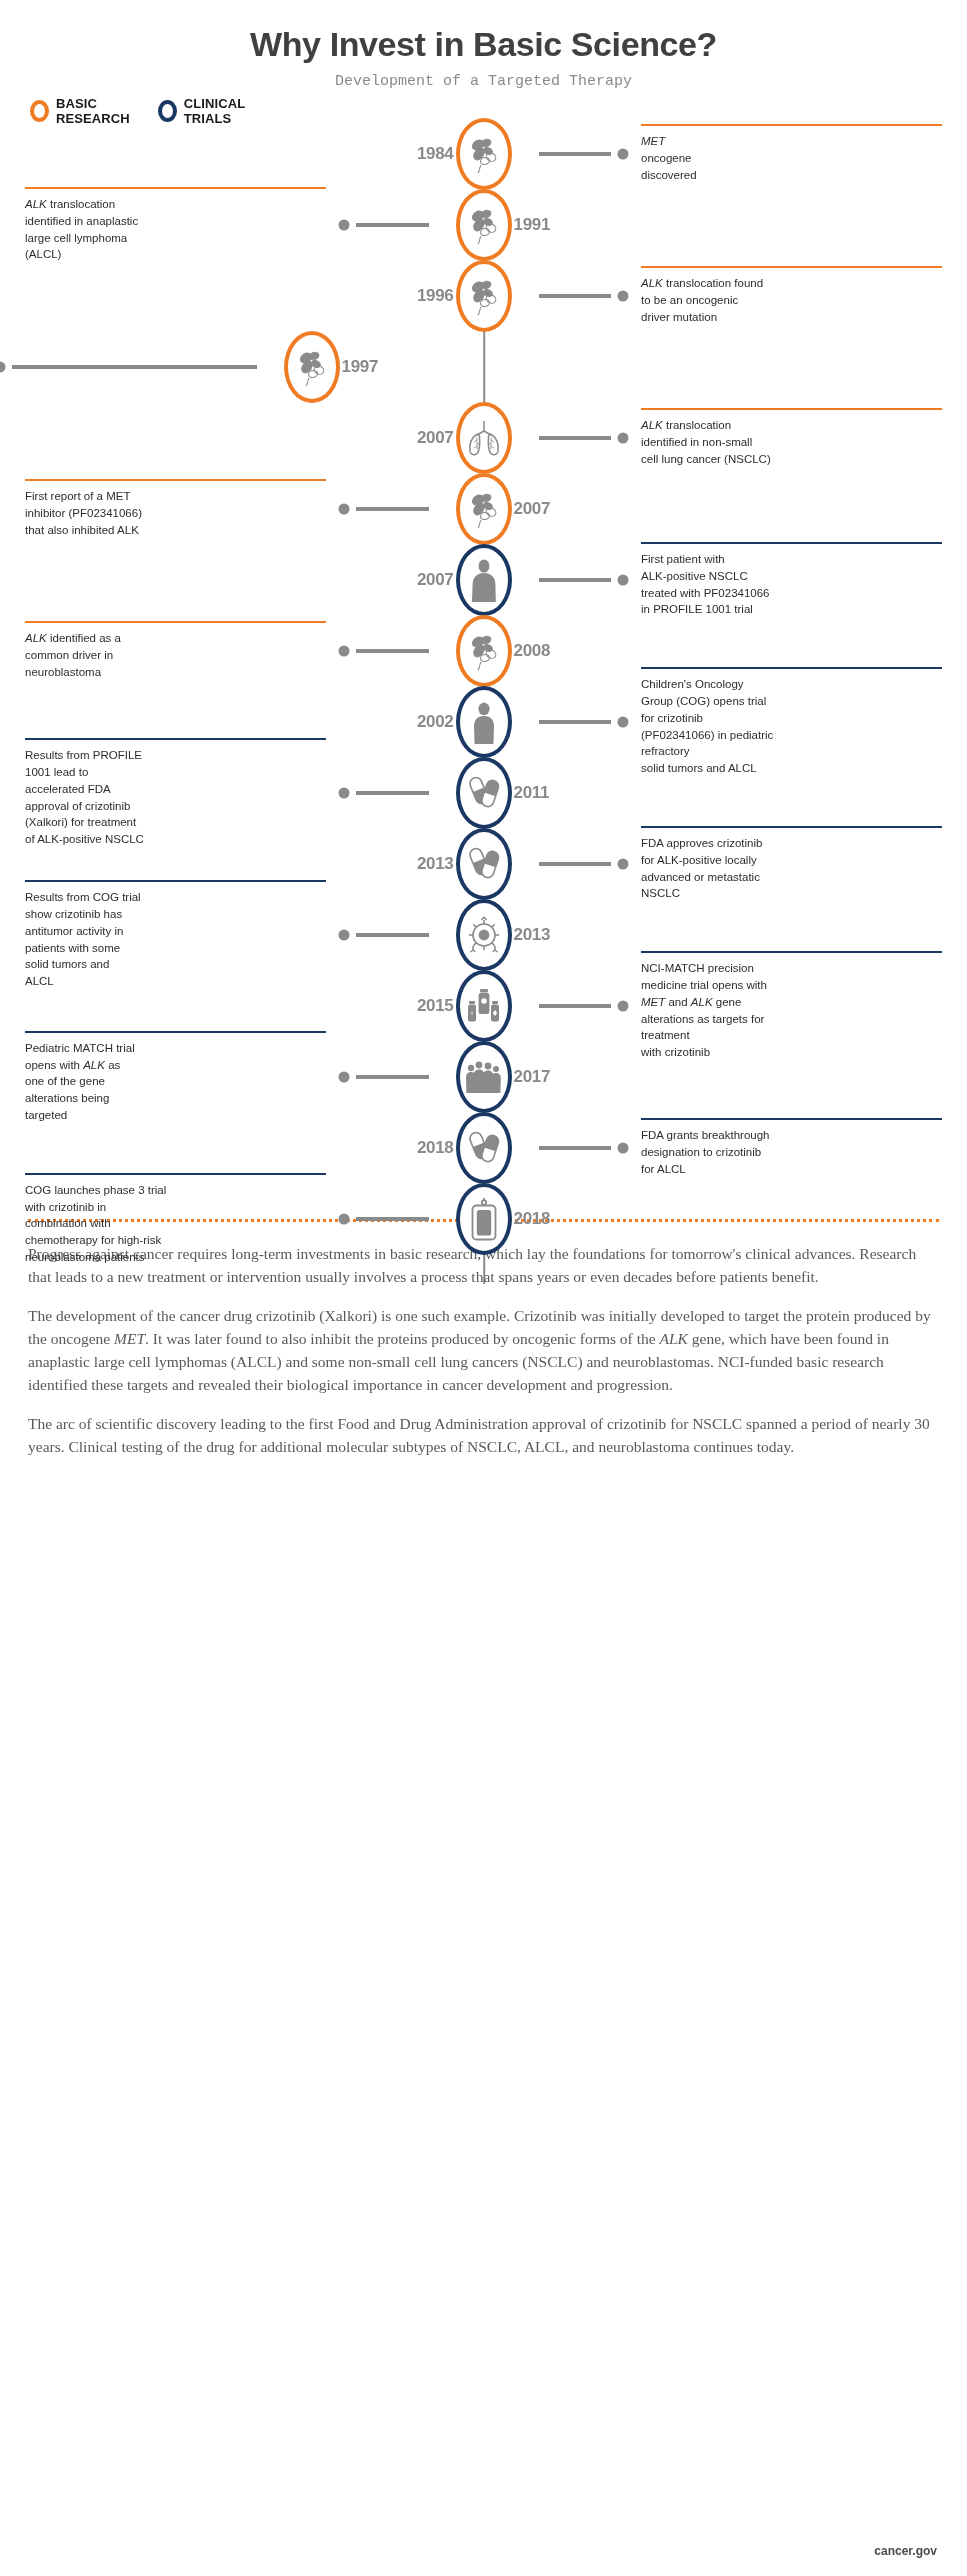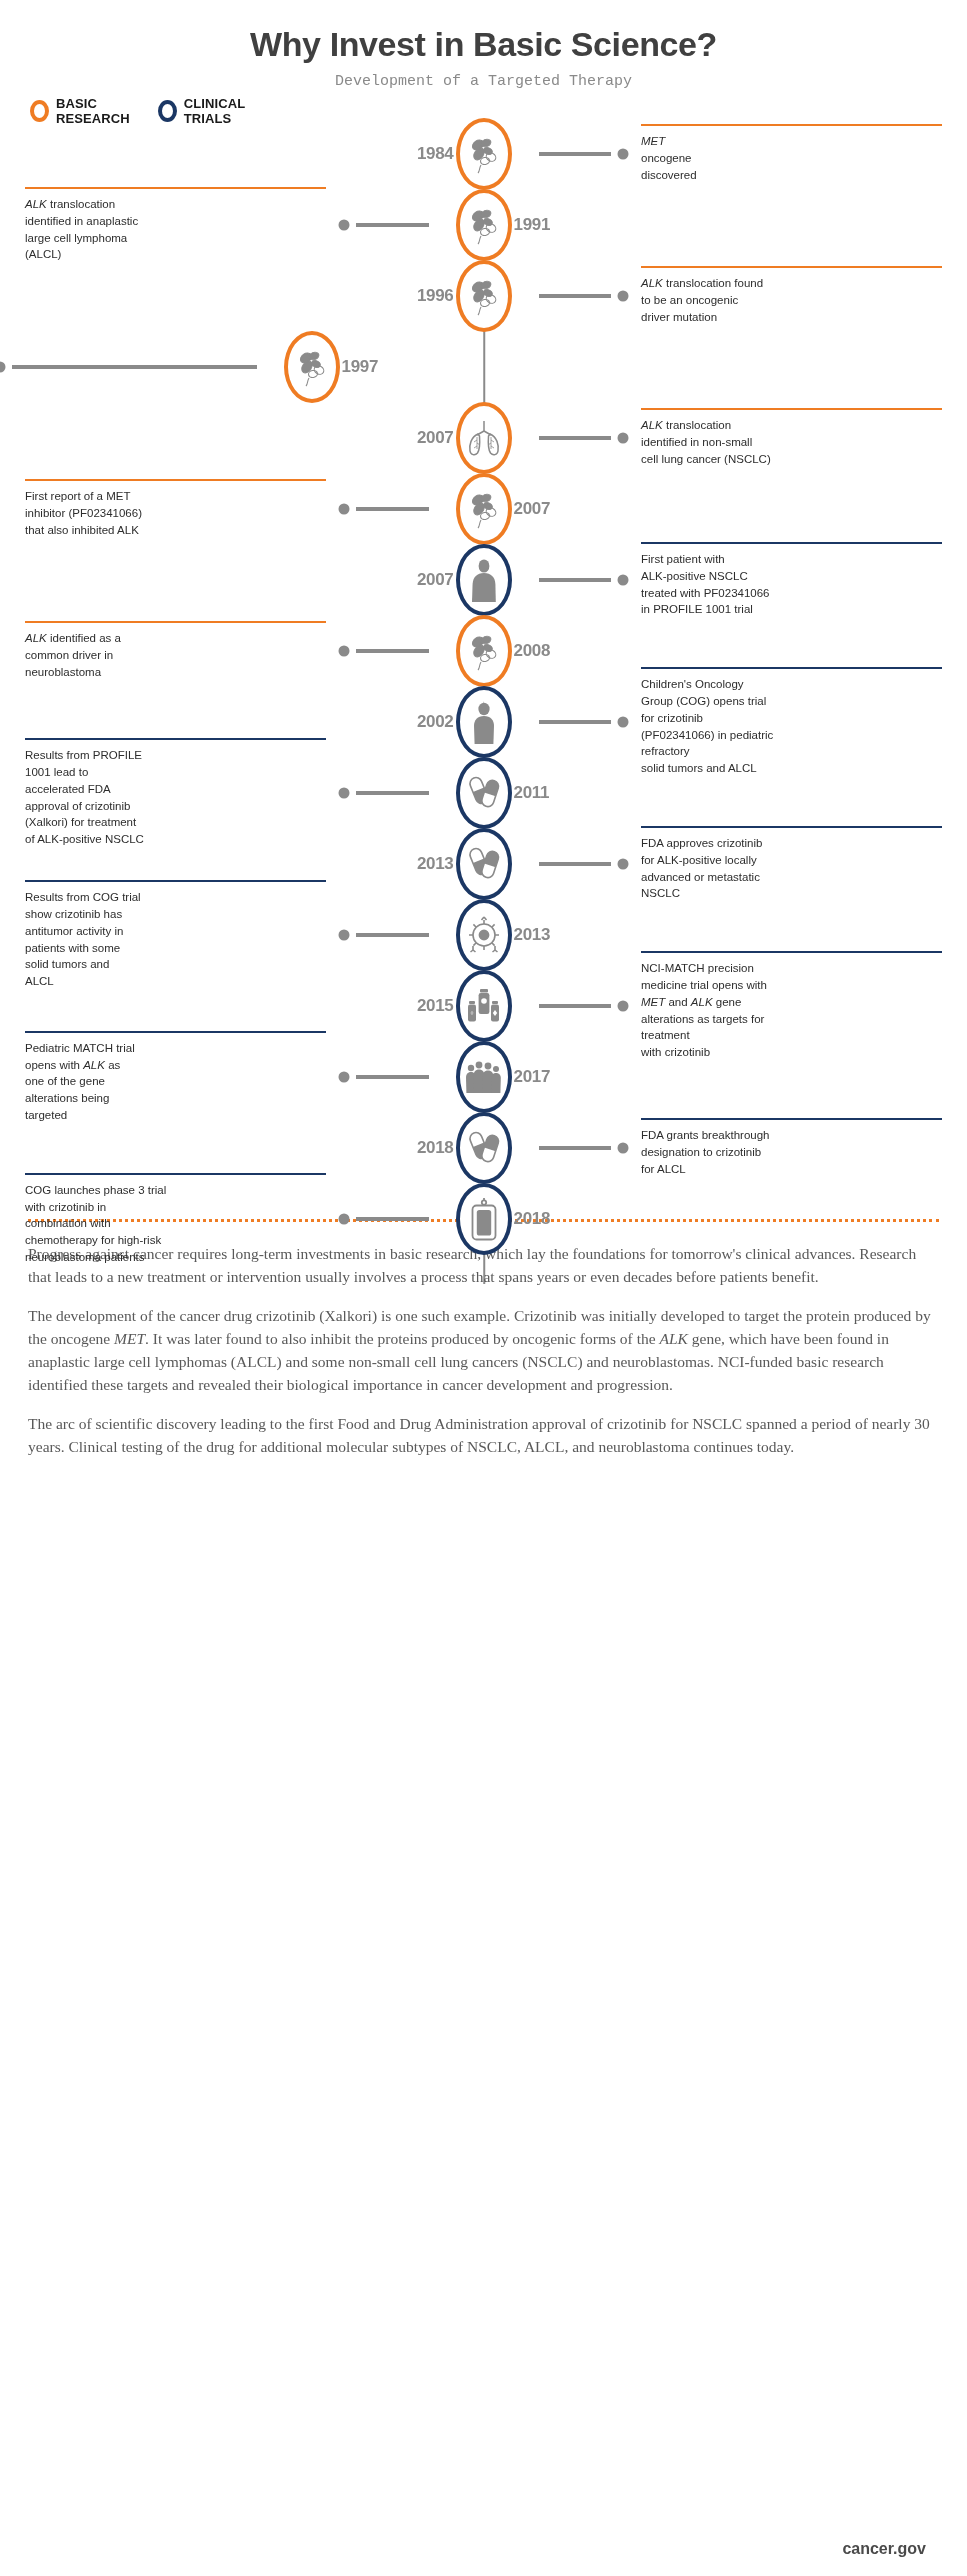--- a/index.html
+++ b/index.html
@@ -102,22 +102,22 @@
   .footer{
     position:absolute; left:28px; right:28px;
     font-family:"Liberation Serif", serif;
     color:#595959;
   }
   .footer p{
     font-size:15.5px; line-height:1.5; margin:0 0 15px 0;
   }
   .footer p i{ font-style:italic; }
   .credit{
-    position:absolute; right:41px; bottom:18px;
-    font-size:16px; font-weight:bold; color:#4a4a4a;
+    position:absolute; right:30px; bottom:18px;
+    font-size:12px; font-weight:bold; color:#4a4a4a;
     font-family:"Liberation Sans", sans-serif;
   }
 </style>
 </head>
 <body>
 
 <div class="header">
   <div class="title">Why Invest in Basic Science?</div>
   <div class="subtitle">Development of a Targeted Therapy</div>
 </div>

